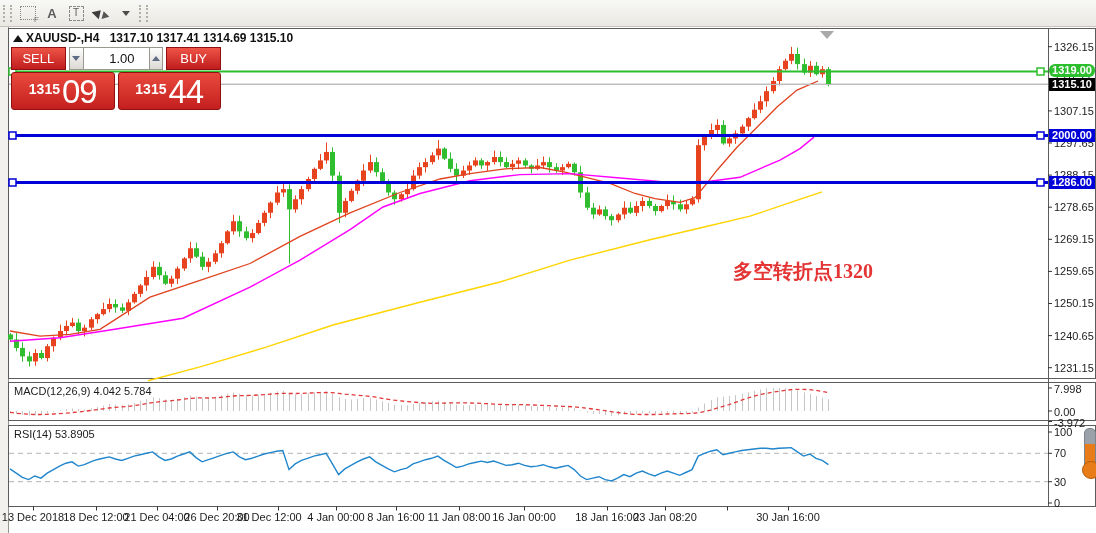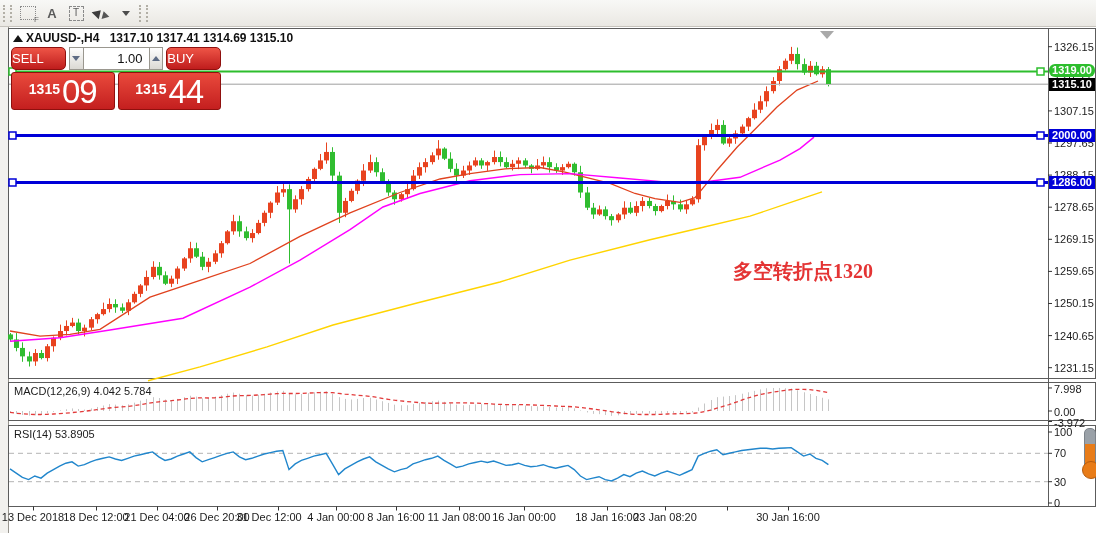--- a/index.html
+++ b/index.html
@@ -30,28 +30,28 @@
   #chart-svg{position:absolute;left:0;top:0;width:1096px;height:533px}
   
   .sym-tri{position:absolute;left:13px;top:35px;width:0;height:0;border-left:5px solid transparent;
            border-right:5px solid transparent;border-bottom:7px solid #141414}
   .chart-title{position:absolute;left:26px;top:31px;font-size:12px;font-weight:700;color:#101010;white-space:nowrap}
   .chart-title .ohlc{margin-left:7px;font-weight:700}
   
   .trade-panel{position:absolute;left:11px;top:47px;width:210px}
   .tp-row1{display:flex;height:23px}
   .btn-sell,.btn-buy{width:64px;box-sizing:border-box;background:linear-gradient(#ee5446,#bf1d1d);
-        color:#fff;font-size:13px;line-height:21px;border:1px solid #8f100e;border-radius:5px}
+        color:#fff;font-size:13px;text-align:center;line-height:21px;border:1px solid #8f100e;border-radius:0}
   .btn-sell{margin-right:3px}.btn-buy{margin-left:3px}
   .spin{width:17px;box-sizing:border-box;background:linear-gradient(#fdfdfd,#dbd9d4);
         border:1px solid #9a978f;display:flex;align-items:center;justify-content:center}
   .tri-dn{width:0;height:0;border-left:4px solid transparent;border-right:4px solid transparent;border-top:5px solid #5d6b84}
   .tri-up{width:0;height:0;border-left:4px solid transparent;border-right:4px solid transparent;border-bottom:5px solid #5d6b84}
   .vol{width:65px;box-sizing:border-box;border:1px solid #9a978f;border-left:none;border-right:none;
-       text-align:right;font-size:13px;padding:0 6px;color:#101010;outline:none;font-family:"Liberation Sans",sans-serif}
+       text-align:right;font-size:13px;padding:0 14px;color:#101010;outline:none;font-family:"Liberation Sans",sans-serif}
   .tp-row2{display:flex;margin-top:2px;height:38px;gap:3px}
   .quote{flex:1;box-sizing:border-box;background:linear-gradient(#e94a3c,#c41f1f);border:1px solid #8f100e;
          border-radius:3px;color:#fff;display:flex;align-items:flex-end;justify-content:center;padding-bottom:1px}
   .q-small{font-size:14px;font-weight:700;margin-bottom:11px}
   .q-big{font-size:33px;font-weight:400;line-height:33px;margin-left:2px;letter-spacing:-1px}
   
   .price-lbl{position:absolute;left:1054px;font-size:11px;color:#1b1b1b;white-space:nowrap}
   .marker{position:absolute;left:1049px;width:46px;height:13px;color:#fff;font-size:11px;font-weight:700;
           text-align:center;line-height:13px;white-space:nowrap}
   .date-lbl{position:absolute;top:511px;font-size:11px;color:#1b1b1b;transform:translateX(-50%);white-space:nowrap}

